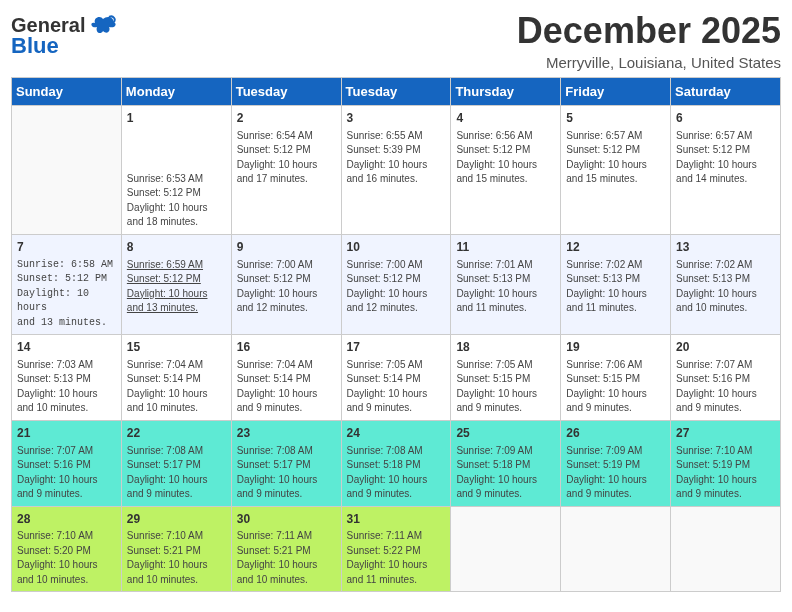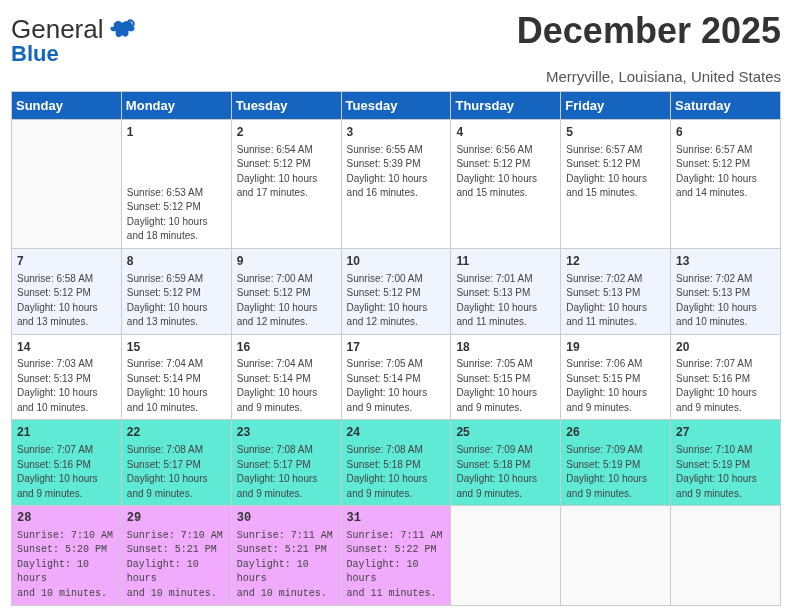--- a/index.html
+++ b/index.html
@@ -30,21 +30,21 @@
       text-align: right;
     }
     .month-title {
       font-size: 36px;
       font-weight: bold;
       color: #333;
     }
     .location {
       font-size: 15px;
       color: #555;
-      margin-top: 16px;
+      margin-top: 2px;
     }
     .calendar {
       width: 100%;
       border-collapse: collapse;
       border: 1px solid #ccc;
     }
     .calendar thead tr th {
       background-color: #1565c0;
       color: #fff;
       font-size: 13px;
@@ -78,21 +78,21 @@
       background: #f9f9f9;
     }
   </style>
 </head>
 <body>
 
 <div class="container">
   <div class="header">
     <div class="logo">
       <div style="display:flex; align-items:center; gap:2px;">
-        <span style="font-size:26px; font-weight:normal; color:#333;">General</span>
+        <span style="font-size:20px; font-weight:bold; color:#333;">General</span>
         <svg width="28" height="22" viewBox="0 0 28 22" style="margin-left:2px;">
           <path d="M14 4 C18 0, 26 2, 24 8 C28 6, 28 14, 20 12 C22 16, 18 20, 14 16 C12 20, 6 18, 8 12 C2 14, 0 6, 6 8 C4 2, 12 0, 14 4Z" fill="#1565c0"></path>
           <path d="M20 2 C24 0, 28 4, 24 8" fill="none" stroke="#1565c0" stroke-width="2"></path>
         </svg>
       </div>
       <span style="font-size:22px; font-weight:bold; color:#1565c0; margin-top:-4px;">Blue</span>
     </div>
     <div class="title-section">
       <div class="month-title">December 2025</div>
       <div class="location">Merryville, Louisiana, United States</div>
@@ -153,28 +153,28 @@
             <span class="day-number">6</span>
             <div class="day-info" style="white-space: pre-line;">Sunrise: 6:57 AM
 Sunset: 5:12 PM
 Daylight: 10 hours
 and 14 minutes.</div>
           </td>
         </tr>
         <tr style="background-color: rgb(240, 244, 255);">
           <td>
             <span class="day-number">7</span>
-            <div class="day-info" style="white-space: pre-line;">Sunrise: 6:58 AM
+            <div class="day-info" style="white-space: pre-line; font-family: Liberation Mono, monospace;">Sunrise: 6:58 AM
 Sunset: 5:12 PM
 Daylight: 10 hours
 and 13 minutes.</div>
           </td>
           <td>
             <span class="day-number">8</span>
-            <div class="day-info" style="white-space: pre-line;">Sunrise: 6:59 AM
+            <div class="day-info" style="white-space: pre-line; text-decoration: underline;">Sunrise: 6:59 AM
 Sunset: 5:12 PM
 Daylight: 10 hours
 and 13 minutes.</div>
           </td>
           <td>
             <span class="day-number">9</span>
             <div class="day-info" style="white-space: pre-line;">Sunrise: 7:00 AM
 Sunset: 5:12 PM
 Daylight: 10 hours
 and 12 minutes.</div>
@@ -303,21 +303,21 @@
 and 9 minutes.</div>
           </td>
           <td>
             <span class="day-number">27</span>
             <div class="day-info" style="white-space: pre-line;">Sunrise: 7:10 AM
 Sunset: 5:19 PM
 Daylight: 10 hours
 and 9 minutes.</div>
           </td>
         </tr>
-        <tr style="background-color: #f0abfc; font-family: Liberation Mono, monospace;">
+        <tr style="background-color: #bef264;">
           <td>
             <span class="day-number">28</span>
             <div class="day-info" style="white-space: pre-line;">Sunrise: 7:10 AM
 Sunset: 5:20 PM
 Daylight: 10 hours
 and 10 minutes.</div>
           </td>
           <td>
             <span class="day-number">29</span>
             <div class="day-info" style="white-space: pre-line;">Sunrise: 7:10 AM

